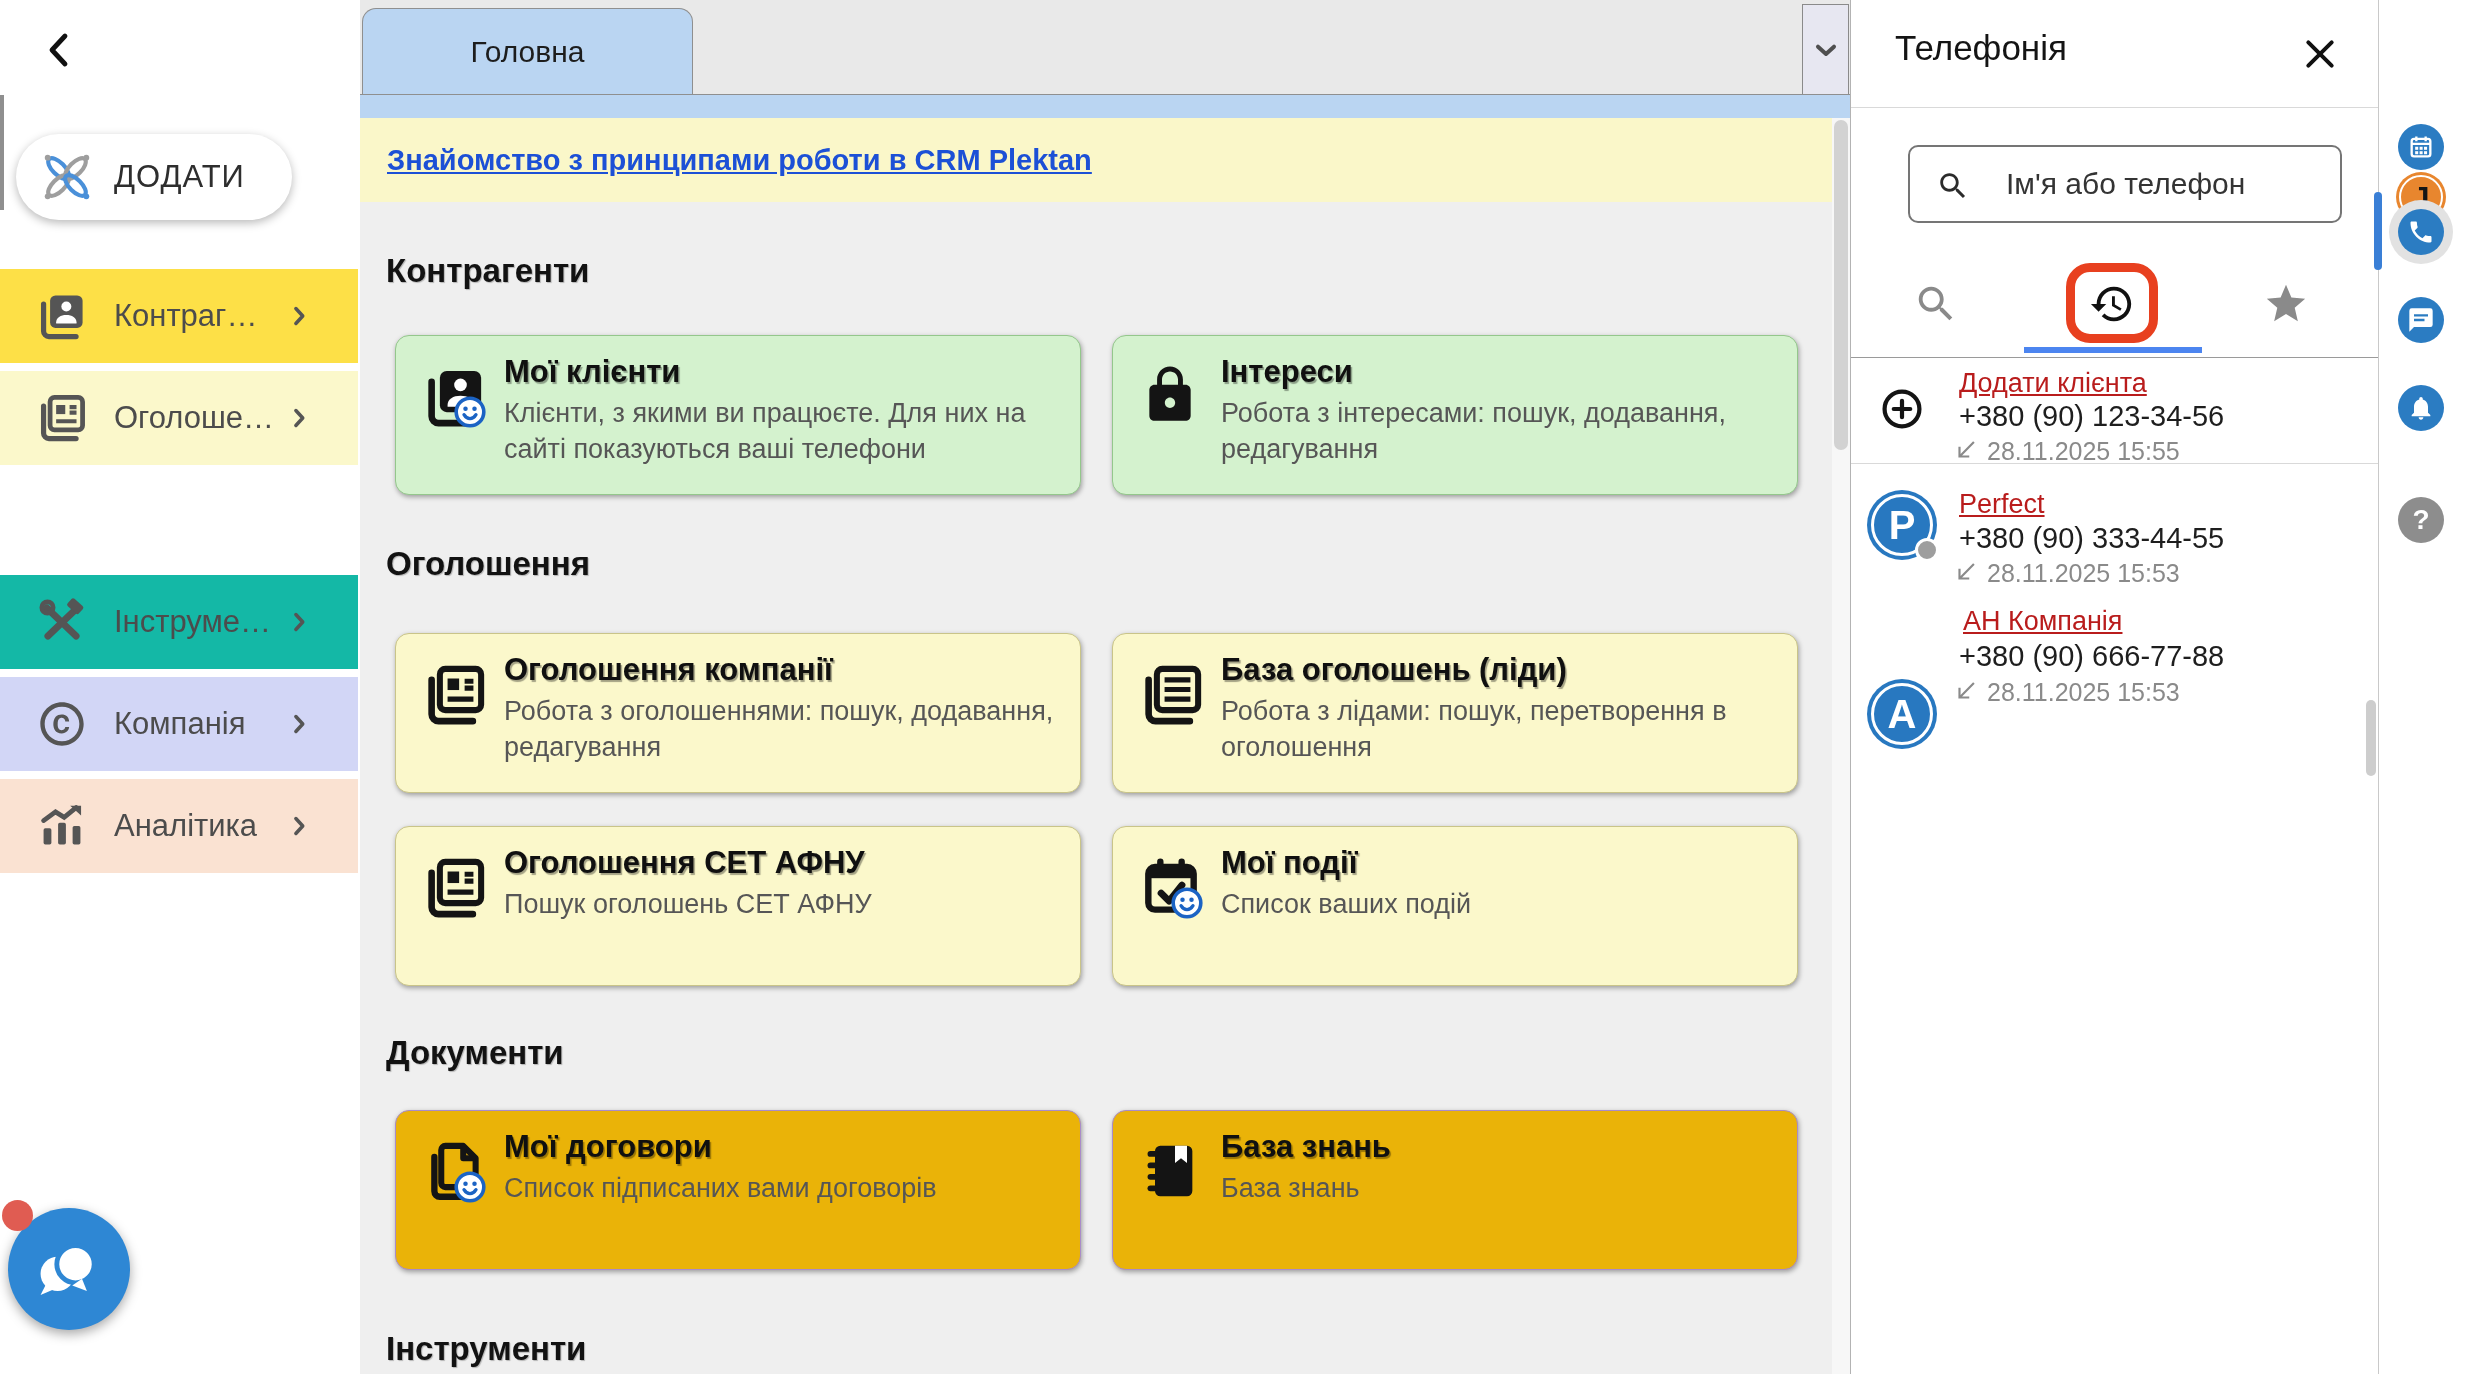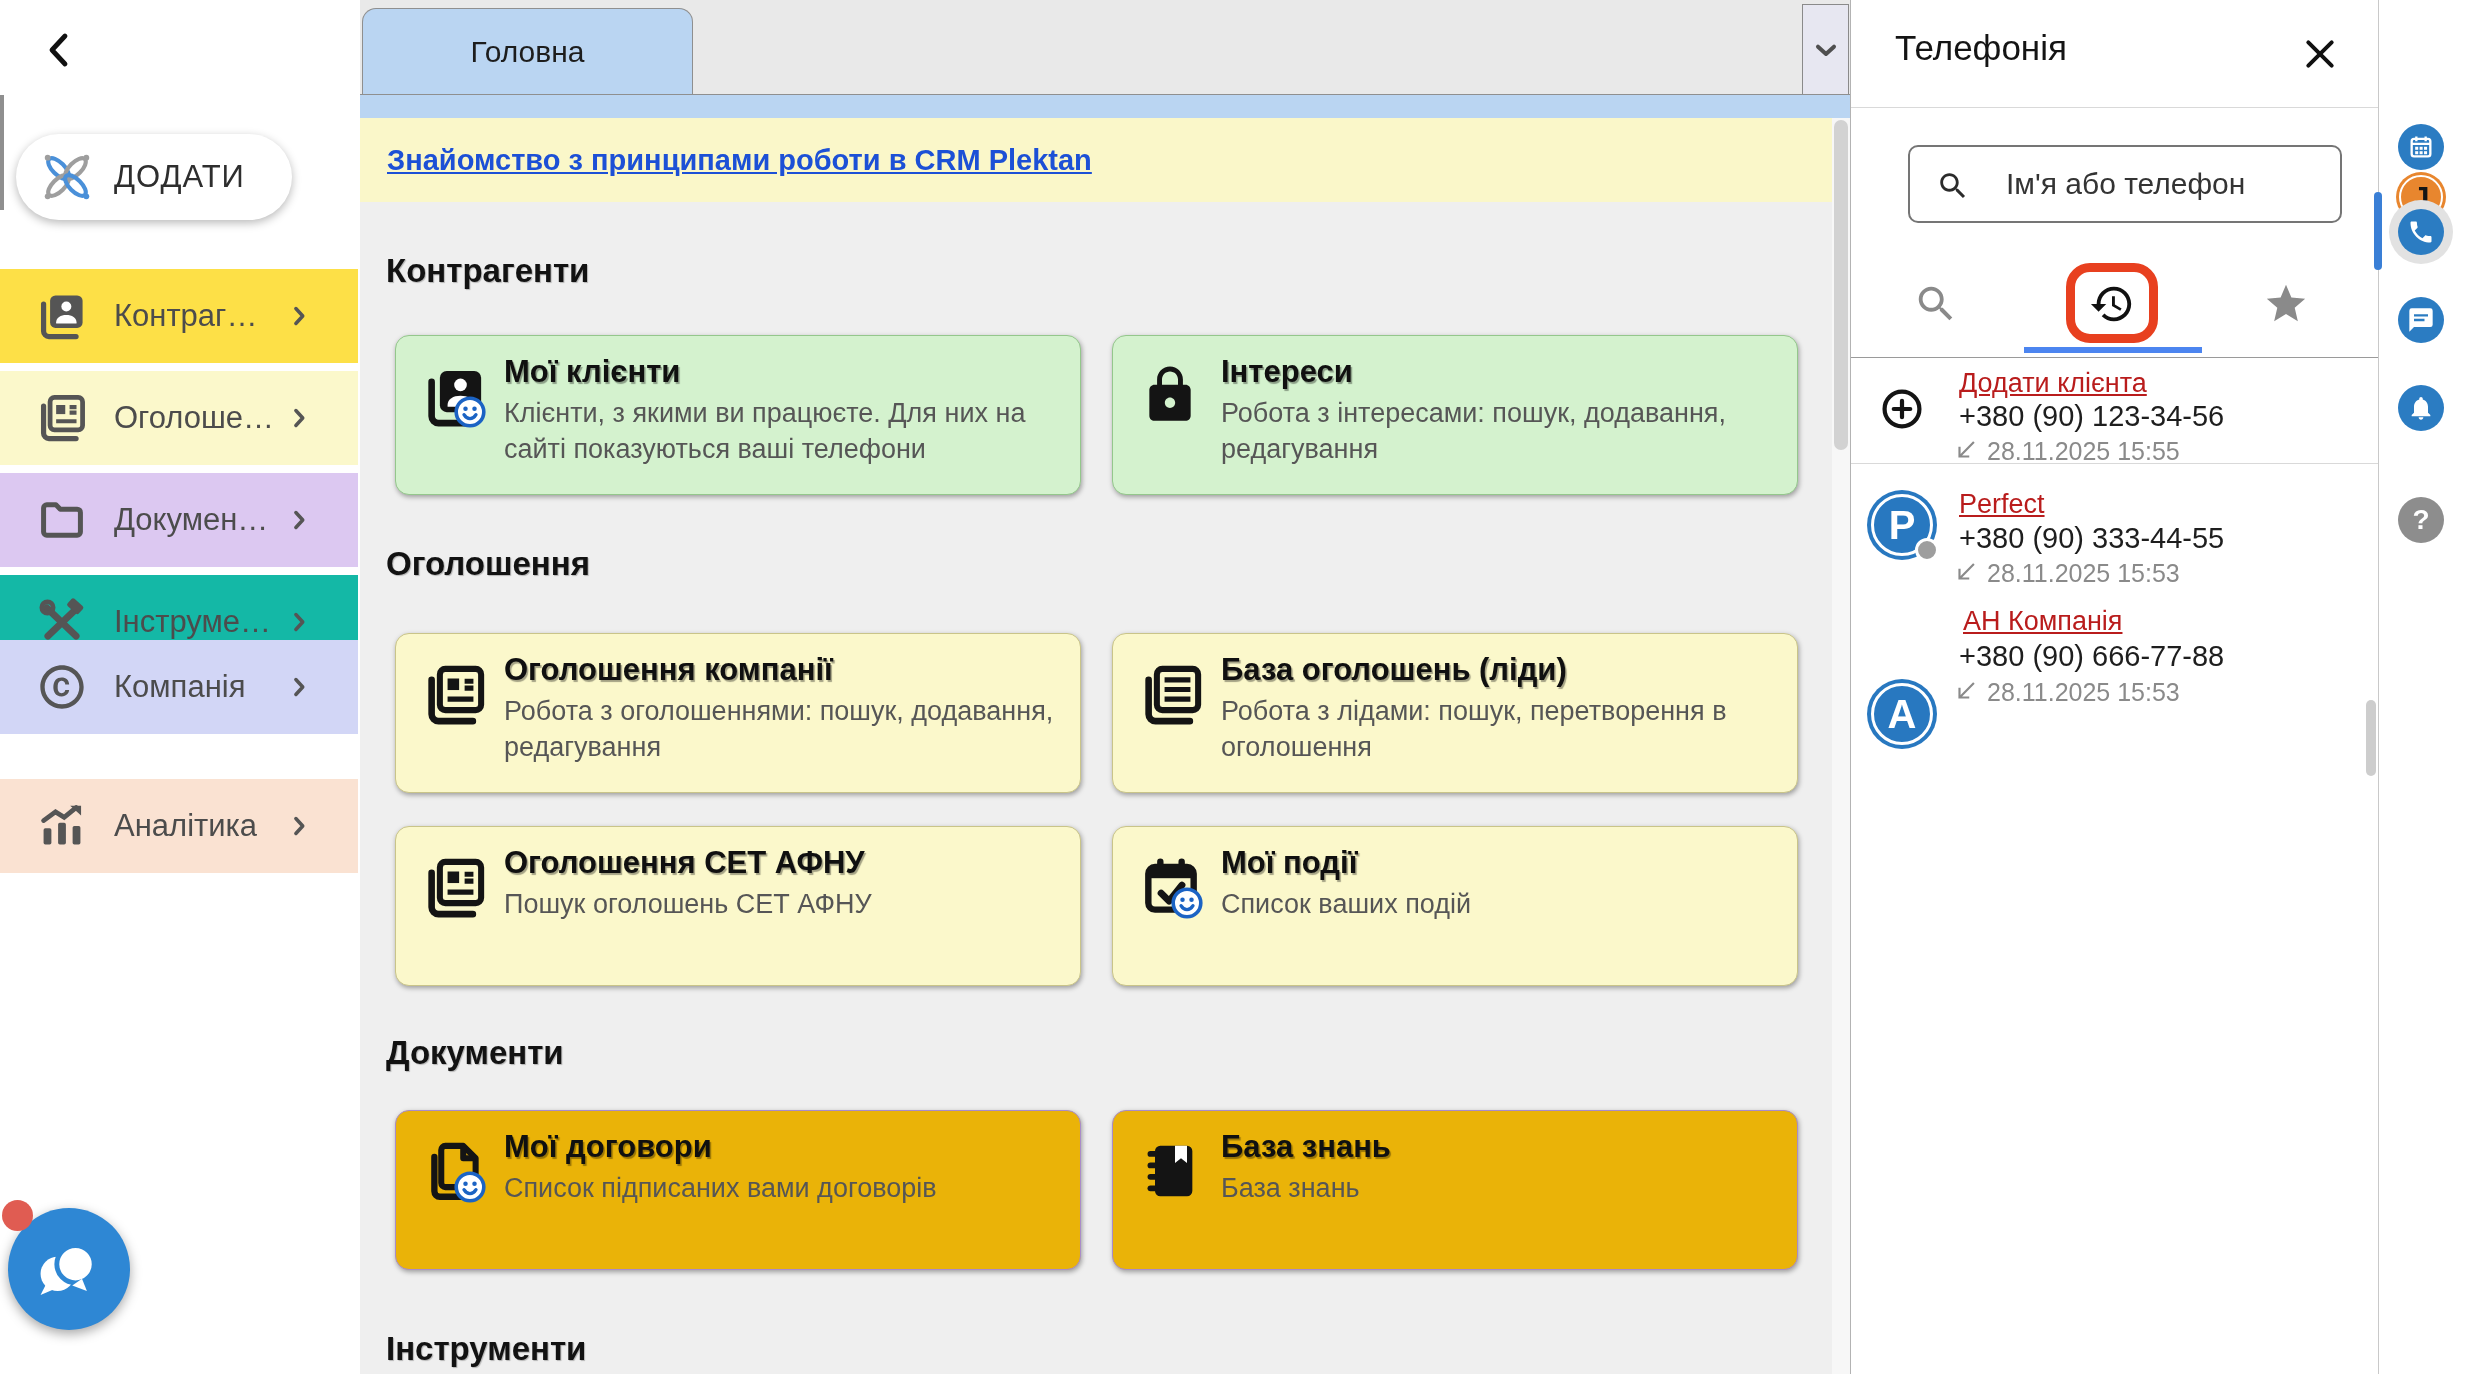--- a/index.html
+++ b/index.html
@@ -269,47 +269,34 @@
             <use href="#sym-ads"></use>
           </svg>
         </span>
       <span class="nlabel">Оголоше…</span>
       <span class="nchev">
           <svg width="30" height="30">
             <use href="#sym-chevron-right"></use>
           </svg>
         </span>
     </div>
-    <div class="nav-item nav-purple abs" style="top:473px">
-      <span class="nicon">
-          <svg width="52" height="52">
-            <use href="#sym-folder"></use>
-          </svg>
-        </span>
-      <span class="nlabel">Докумен…</span>
-      <span class="nchev">
-          <svg width="30" height="30">
-            <use href="#sym-chevron-right"></use>
-          </svg>
-        </span>
-    </div>
     <div class="nav-item nav-blue abs" style="top:575px">
       <span class="nicon">
           <svg width="52" height="52">
             <use href="#sym-tools"></use>
           </svg>
         </span>
       <span class="nlabel">Інструме…</span>
       <span class="nchev">
           <svg width="30" height="30">
             <use href="#sym-chevron-right"></use>
           </svg>
         </span>
     </div>
-    <div class="nav-item nav-violet abs" style="top:640px">
+    <div class="nav-item nav-violet abs" style="top:677px">
       <span class="nicon">
           <svg width="52" height="52">
             <use href="#sym-copyright"></use>
           </svg>
         </span>
       <span class="nlabel">Компанія</span>
       <span class="nchev">
           <svg width="30" height="30">
             <use href="#sym-chevron-right"></use>
           </svg>

